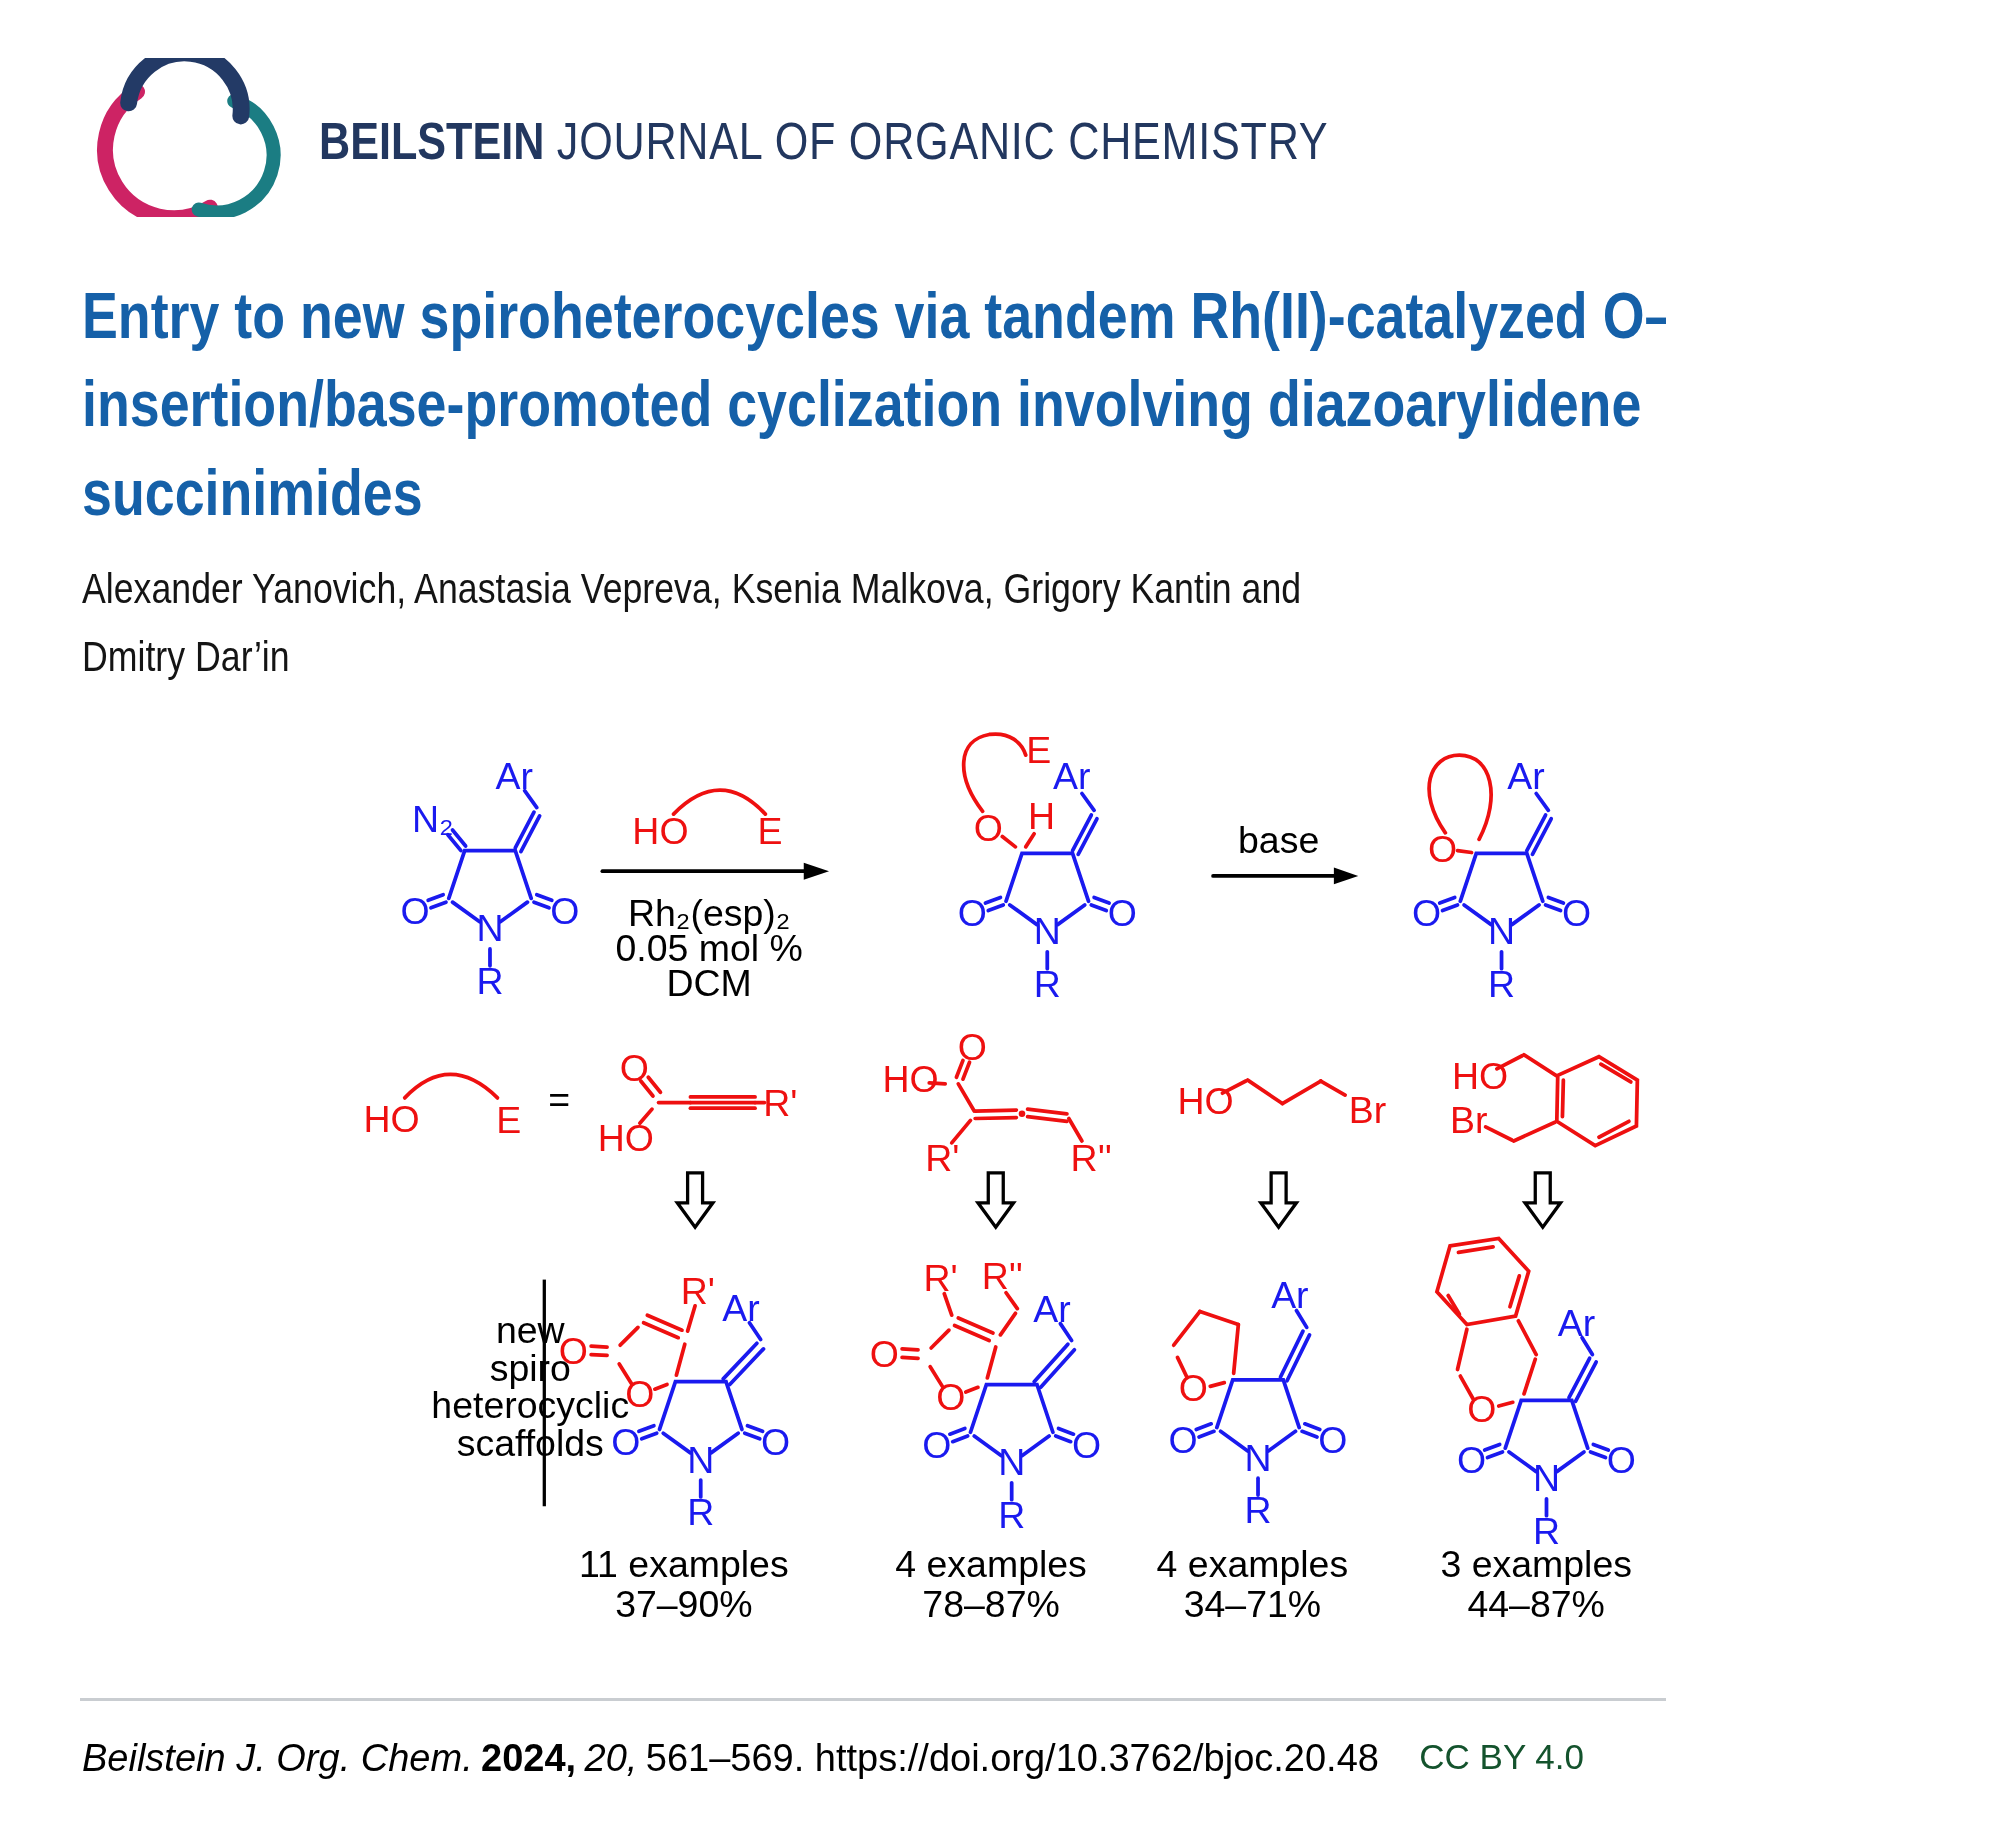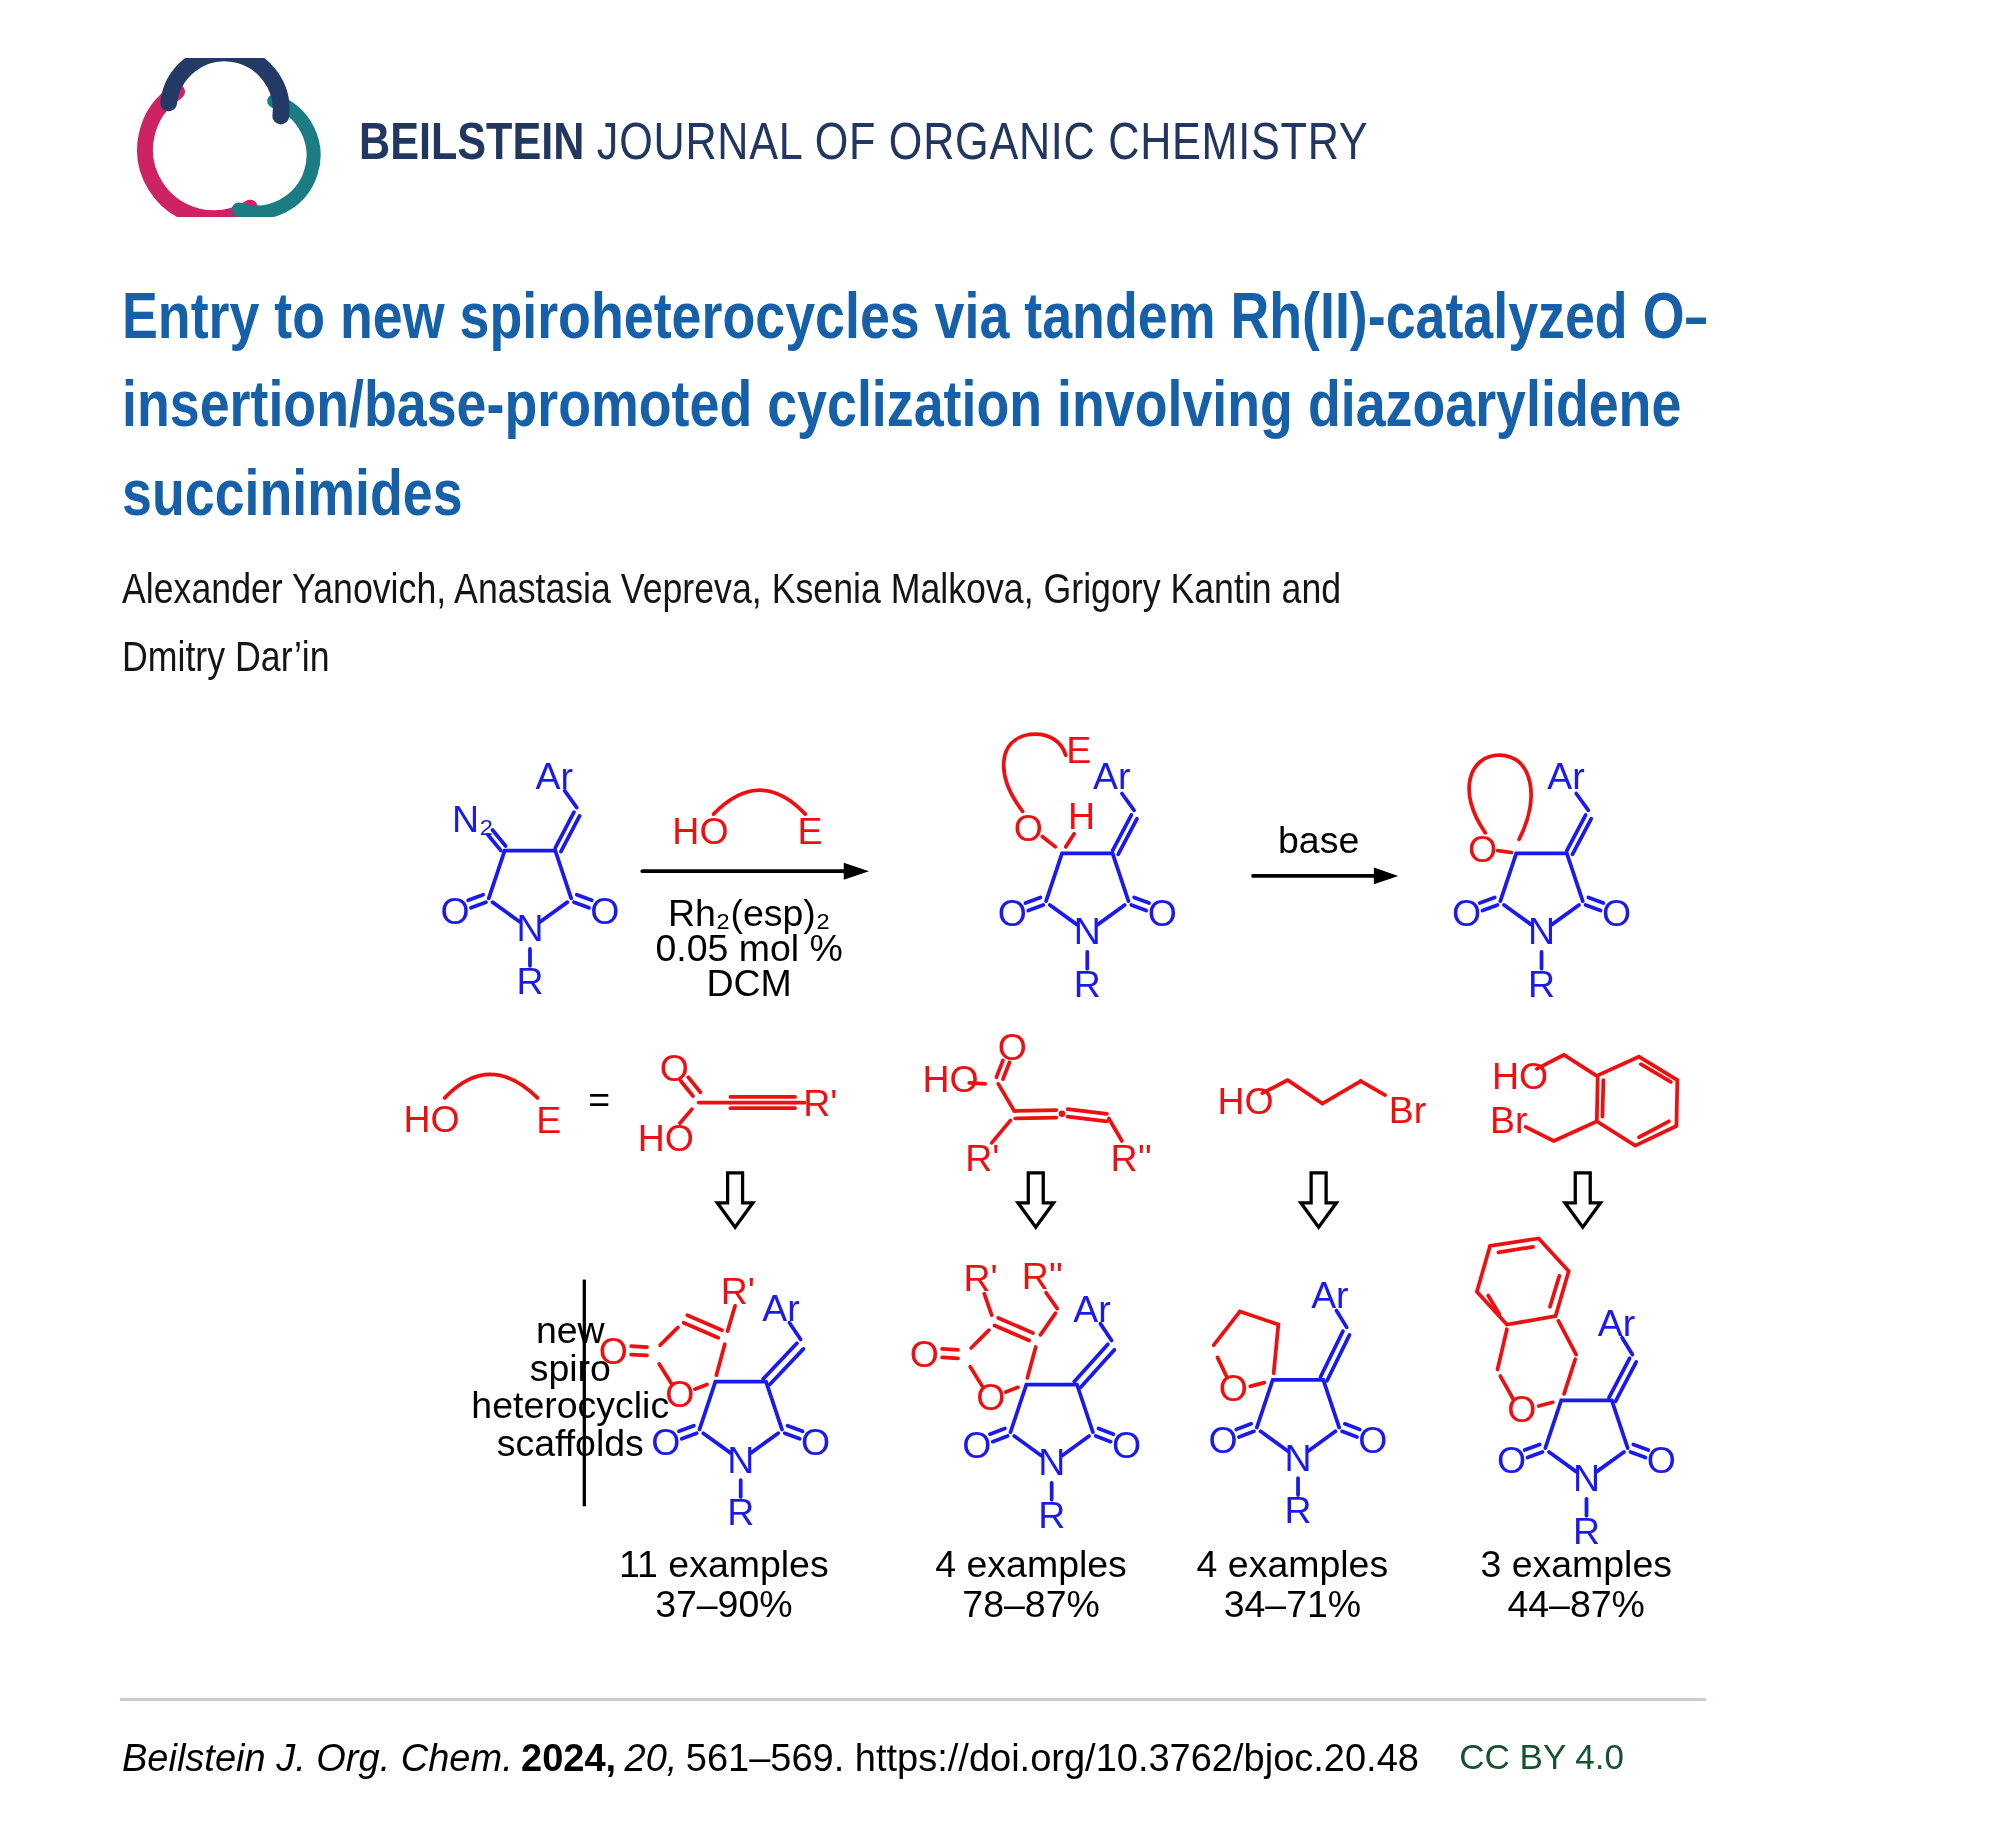--- a/index.html
+++ b/index.html
@@ -1,18 +1,18 @@
 <!DOCTYPE html>
 <html style="font-size:15px"><head>
 <meta charset="utf-8">
 <style>
   html,body { margin:0; padding:0; background:#ffffff; }
   .page {
     position:relative; width:1666px; height:1821px; background:#fff;
-    font-family:"Liberation Sans", sans-serif; overflow:hidden;margin-left:40px;
+    font-family:"Liberation Sans", sans-serif; overflow:hidden;
   }
   
   .logo { position:absolute; left:80px; top:58px; }
   .brand {
     position:absolute; left:319px; top:111px; white-space:nowrap;
     font-size:52px; color:#22375f; transform:scaleX(.83); transform-origin:0 0;
   }
   .brand-bold { font-weight:700; }
   .brand-rest { font-weight:400; margin-left:15px; letter-spacing:0.9px; }
   .badge { position:absolute; left:1677px; top:99px; width:199px; line-height:27px; }

